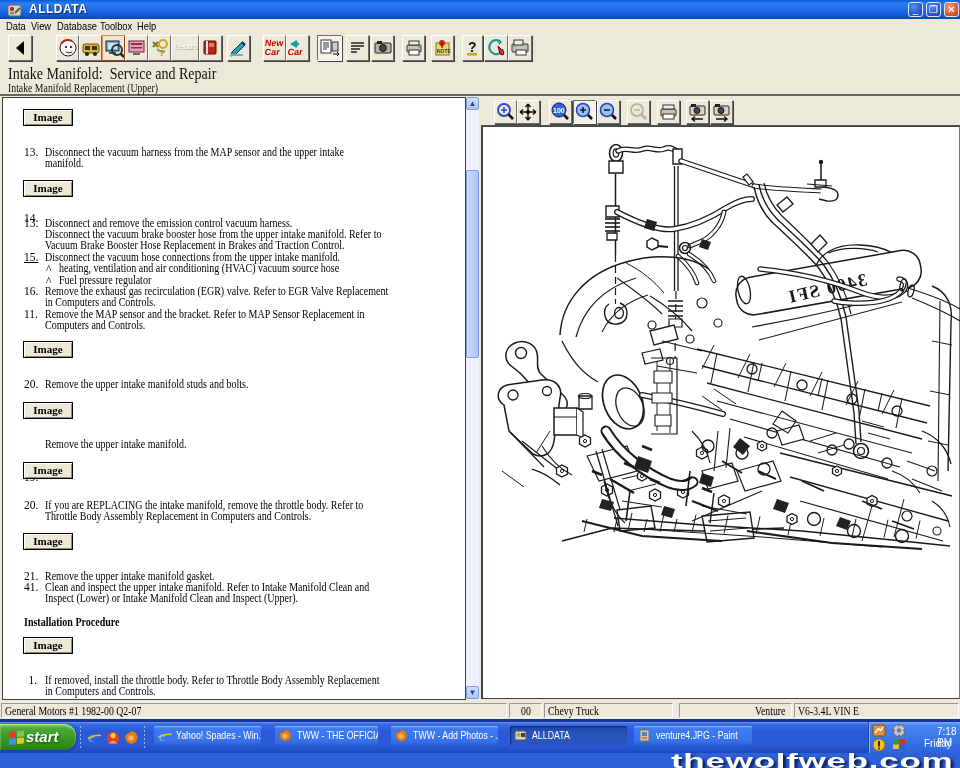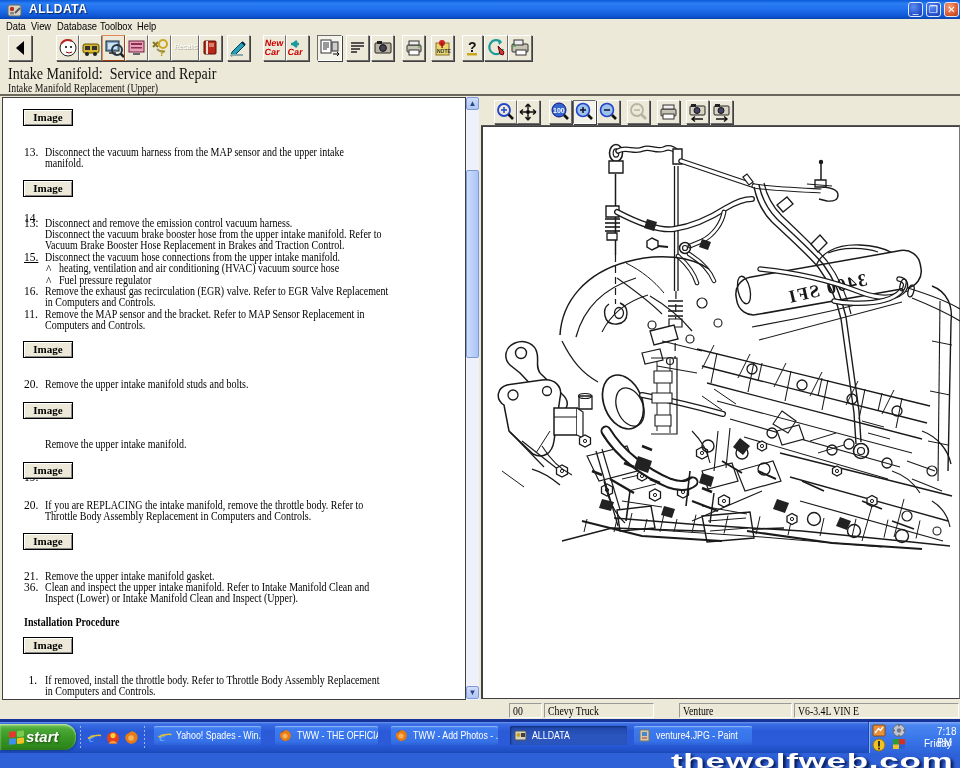--- a/index.html
+++ b/index.html
@@ -273,21 +273,21 @@
       <div class="itxt" style="top:281px;">Remove the upper intake manifold studs and bolts.</div>
       <div class="imgbtn" style="top:304px;">Image</div>
       <div class="num" style="top:341px;margin-top:33px;">19.</div>
       <div class="itxt" style="top:341px;">Remove the upper intake manifold.</div>
       <div class="imgbtn" style="top:364px;">Image</div>
       <div class="num" style="top:402px;">20.</div>
       <div class="itxt" style="top:402px;">If you are REPLACING the intake manifold, remove the throttle body. Refer to<br>Throttle Body Assembly Replacement in Computers and Controls.</div>
       <div class="imgbtn" style="top:435px;">Image</div>
       <div class="num" style="top:473px;">21.</div>
       <div class="itxt" style="top:473px;">Remove the upper intake manifold gasket.</div>
-      <div class="num" style="top:484px;">36.</div>
+      <div class="num" style="top:484px;">41.</div>
       <div class="itxt" style="top:484px;">Clean and inspect the upper intake manifold. Refer to Intake Manifold Clean and<br>Inspect (Lower) or Intake Manifold Clean and Inspect (Upper).</div>
       <div class="abs" style="left:21px;top:518px;font-weight:bold;transform:scaleX(.87);transform-origin:0 0;">Installation Procedure</div>
       <div class="imgbtn" style="top:539px;">Image</div>
       <div class="num" style="top:577px;">1.</div>
       <div class="itxt" style="top:577px;">If removed, install the throttle body. Refer to Throttle Body Assembly Replacement<br>in Computers and Controls.</div>
     </div>
     <div id="lscroll" class="abs">
       <div class="sbtn" style="top:0;">▲</div>
       <div id="sthumb"></div>
       <div class="sbtn" style="top:589px;">▼</div>
@@ -598,23 +598,24 @@
         <path d="M860,500 l20,8" fill="none" stroke="#1a1a1a" stroke-width="1.8"></path>
         <path d="M890,520 l22,8" fill="none" stroke="#1a1a1a" stroke-width="1.8"></path>
         <line x1="628" y1="490" x2="624" y2="520" stroke="#1a1a1a" stroke-width="1.6"></line>
         <line x1="688" y1="470" x2="684" y2="505" stroke="#1a1a1a" stroke-width="1.6"></line>
         <line x1="712" y1="492" x2="708" y2="522" stroke="#1a1a1a" stroke-width="1.4"></line>
       </svg>
     </div>
   </div>
 
   <div id="status" class="abs">
-    <div class="sfield" style="left:509px;width:33px;"><span>00</span></div>
-    <div class="sfield" style="left:544px;width:110px;"><span>Chevy Truck</span></div>
-    <div class="sfield" style="left:679px;width:113px;"><span>Venture</span></div>
+    <div class="sfield" style="left:1px;width:506px;"><span>General Motors #1 1982-00 Q2-07</span></div>
+    <div class="sfield" style="left:509px;width:33px;text-align:center;"><span>00</span></div>
+    <div class="sfield" style="left:544px;width:129px;"><span>Chevy Truck</span></div>
+    <div class="sfield" style="left:679px;width:113px;text-align:right;"><span>Venture</span></div>
     <div class="sfield" style="left:794px;width:165px;"><span>V6-3.4L VIN E</span></div>
   </div>
 
   <div class="abs" style="left:0;top:719px;width:960px;height:3px;background:#16339a;"></div>
   <div id="taskbar" class="abs">
     <div id="startbtn" class="abs">
       <svg class="abs" style="left:8px;top:5px;" width="17" height="16" viewBox="0 0 17 16">
         <g transform="skewY(-6)">
           <rect x="1" y="3" width="7" height="6" rx="1" fill="#e23a2e"></rect>
           <rect x="9" y="3" width="7" height="6" rx="1" fill="#7cc94f"></rect>

